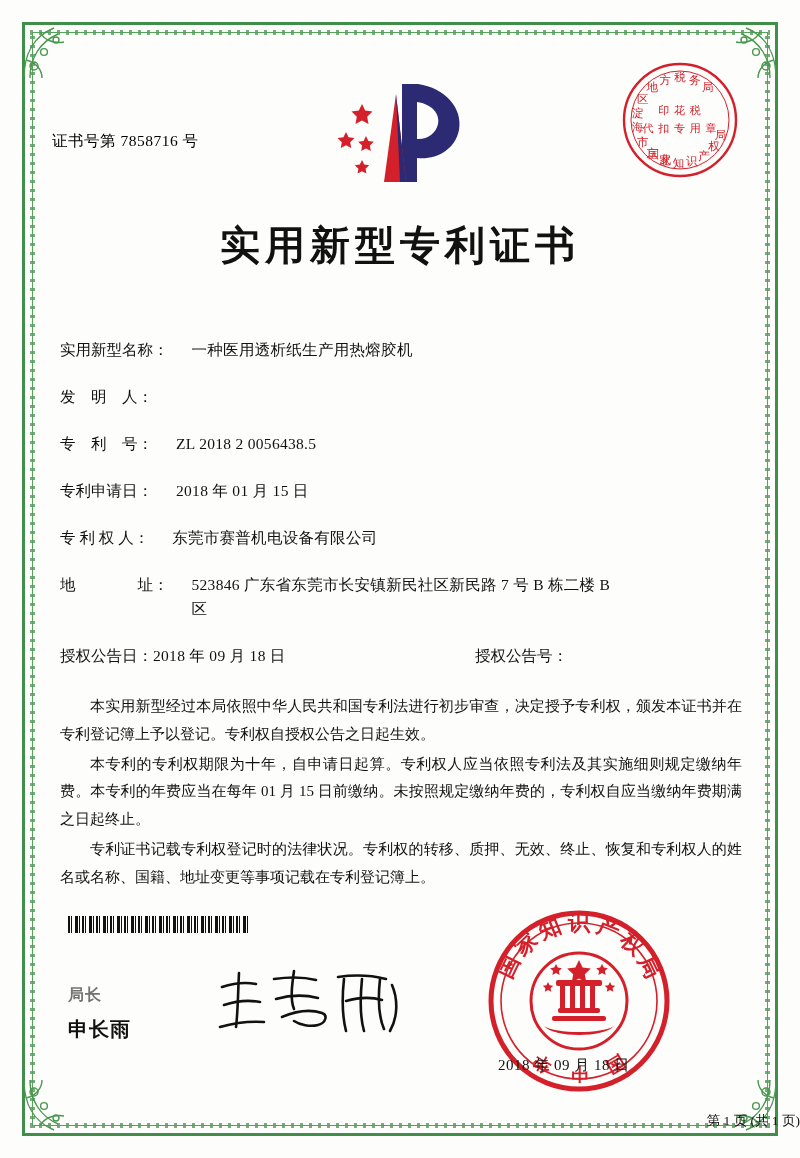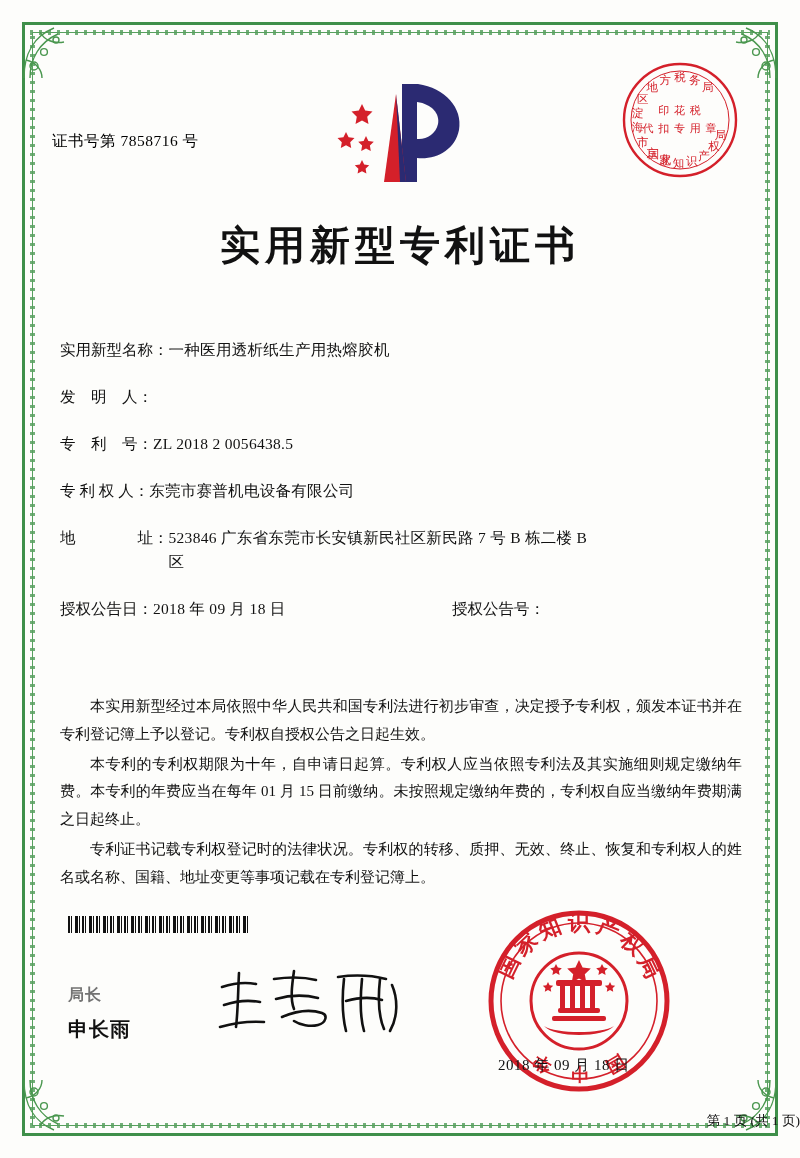--- a/index.html
+++ b/index.html
@@ -152,20 +152,21 @@
     right: 60px;
     top: 338px;
     font-size: 15.5px;
     color: #111;
   }
   .field-row {
     display: flex;
     align-items: flex-start;
     margin-bottom: 23px;
     line-height: 1.55;
+    gap: 23px;
   }
   .field-label {
     white-space: pre;
     flex: 0 0 auto;
   }
   .field-value {
     flex: 1 1 auto;
     letter-spacing: .3px;
   }
   .field-row.two-col .col-a {
@@ -378,20 +379,24 @@
 
     <div class="field-row">
       <span class="field-label">发　明　人：</span>
     </div>
 
     <div class="field-row">
       <span class="field-label">专　利　号：</span>
       <span class="field-value">ZL 2018 2 0056438.5</span>
     </div>
 
+    <div class="field-row">
+      <span class="field-label">专利申请日：</span>
+      <span class="field-value">2018 年 01 月 15 日</span>
+    </div>
 
     <div class="field-row">
       <span class="field-label">专 利 权 人：</span>
       <span class="field-value">东莞市赛普机电设备有限公司</span>
     </div>
 
     <div class="field-row">
       <span class="field-label">地　　　　址：</span>
       <span class="addr-wrap">
         <span class="field-value">523846 广东省东莞市长安镇新民社区新民路 7 号 B 栋二楼 B</span>

